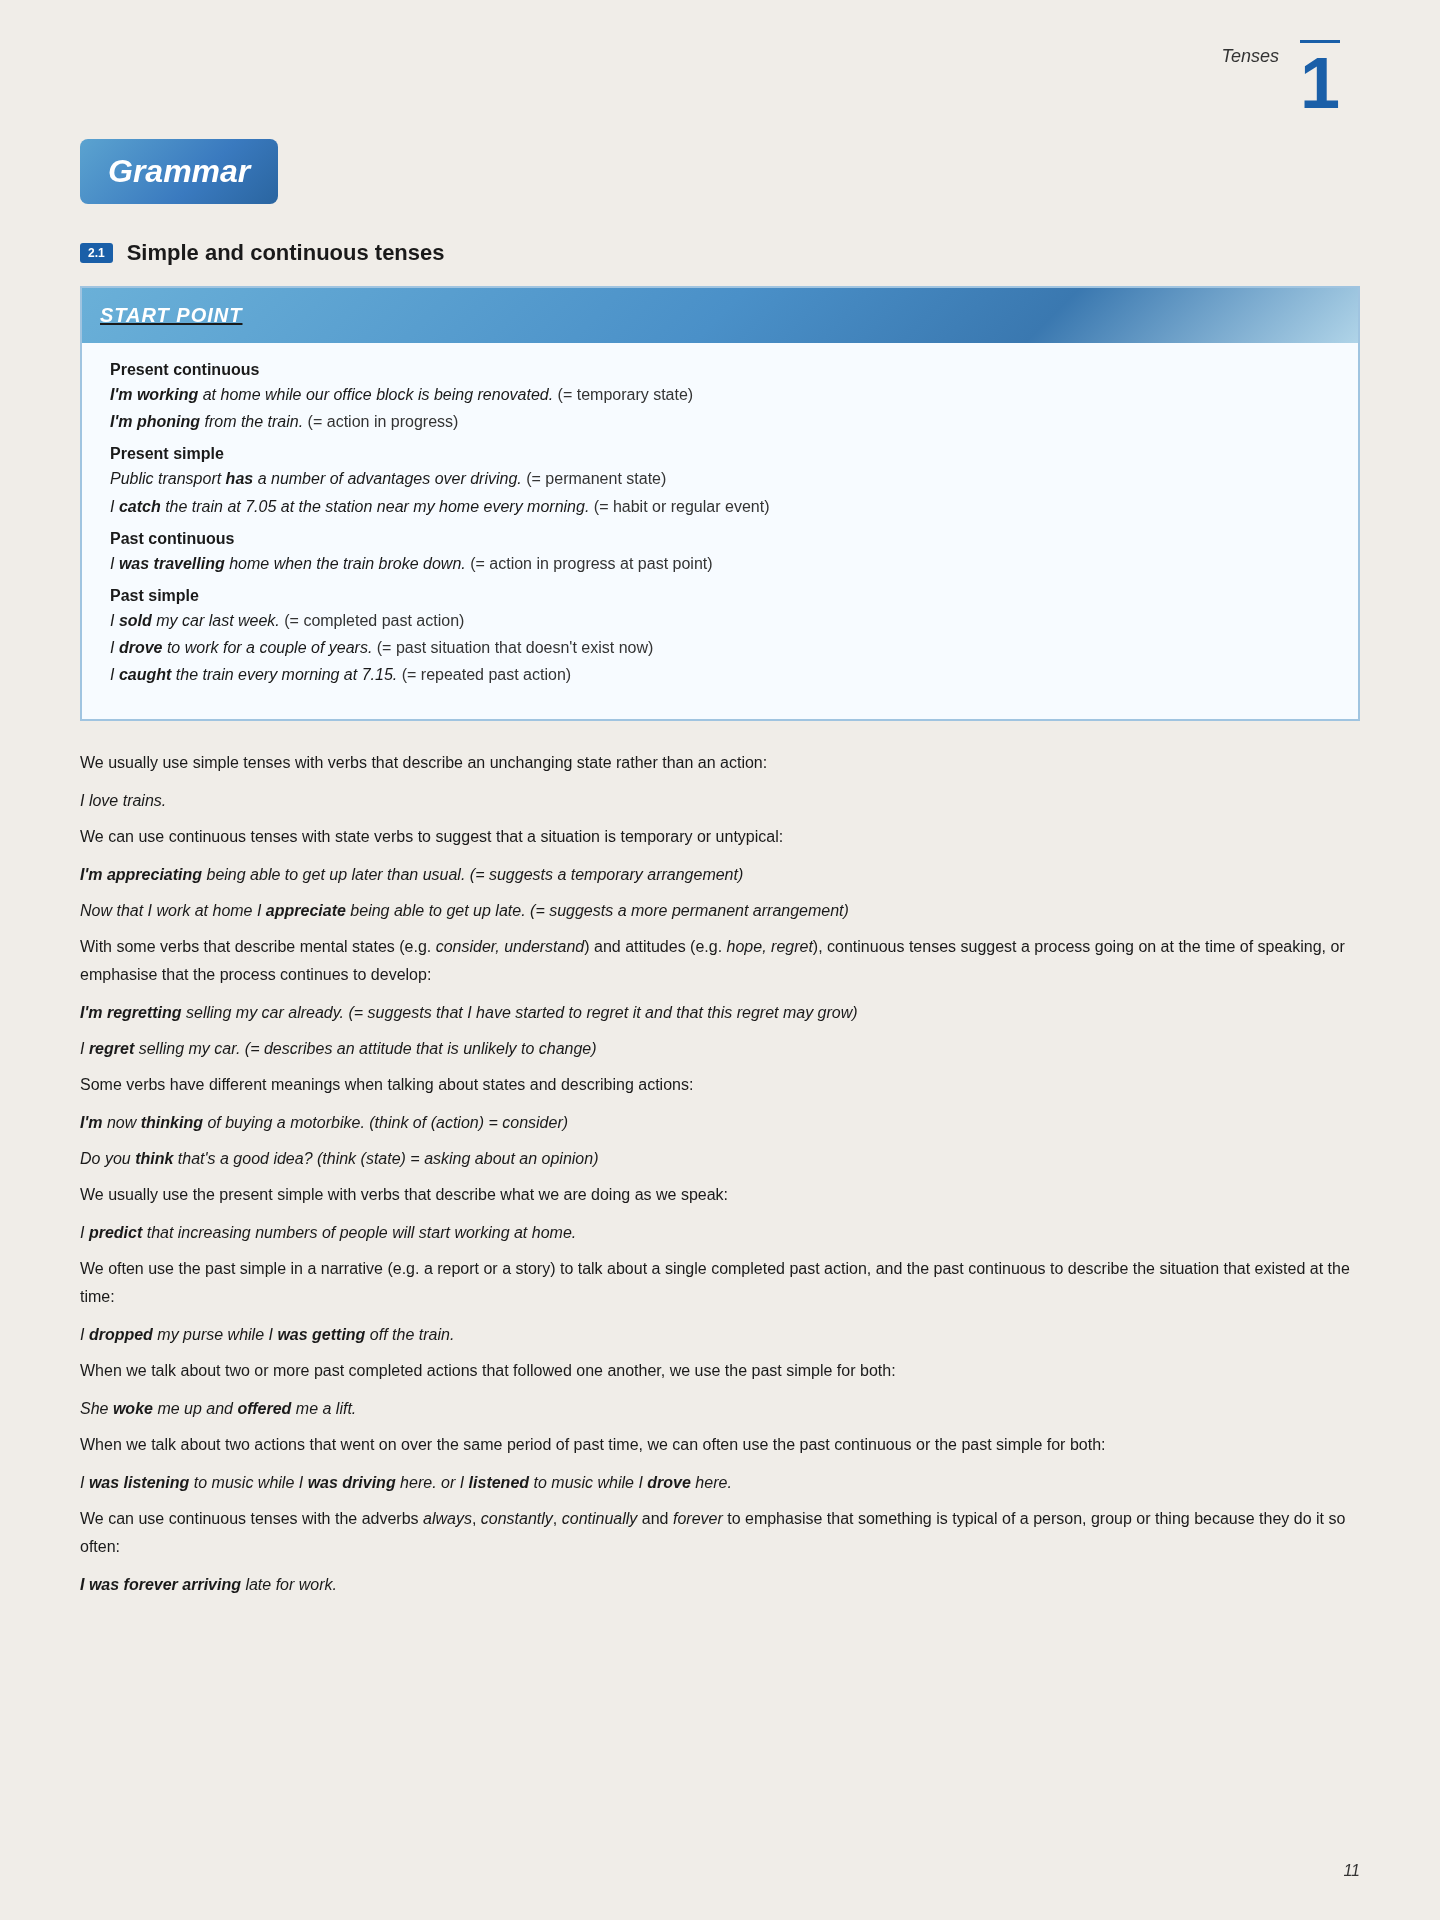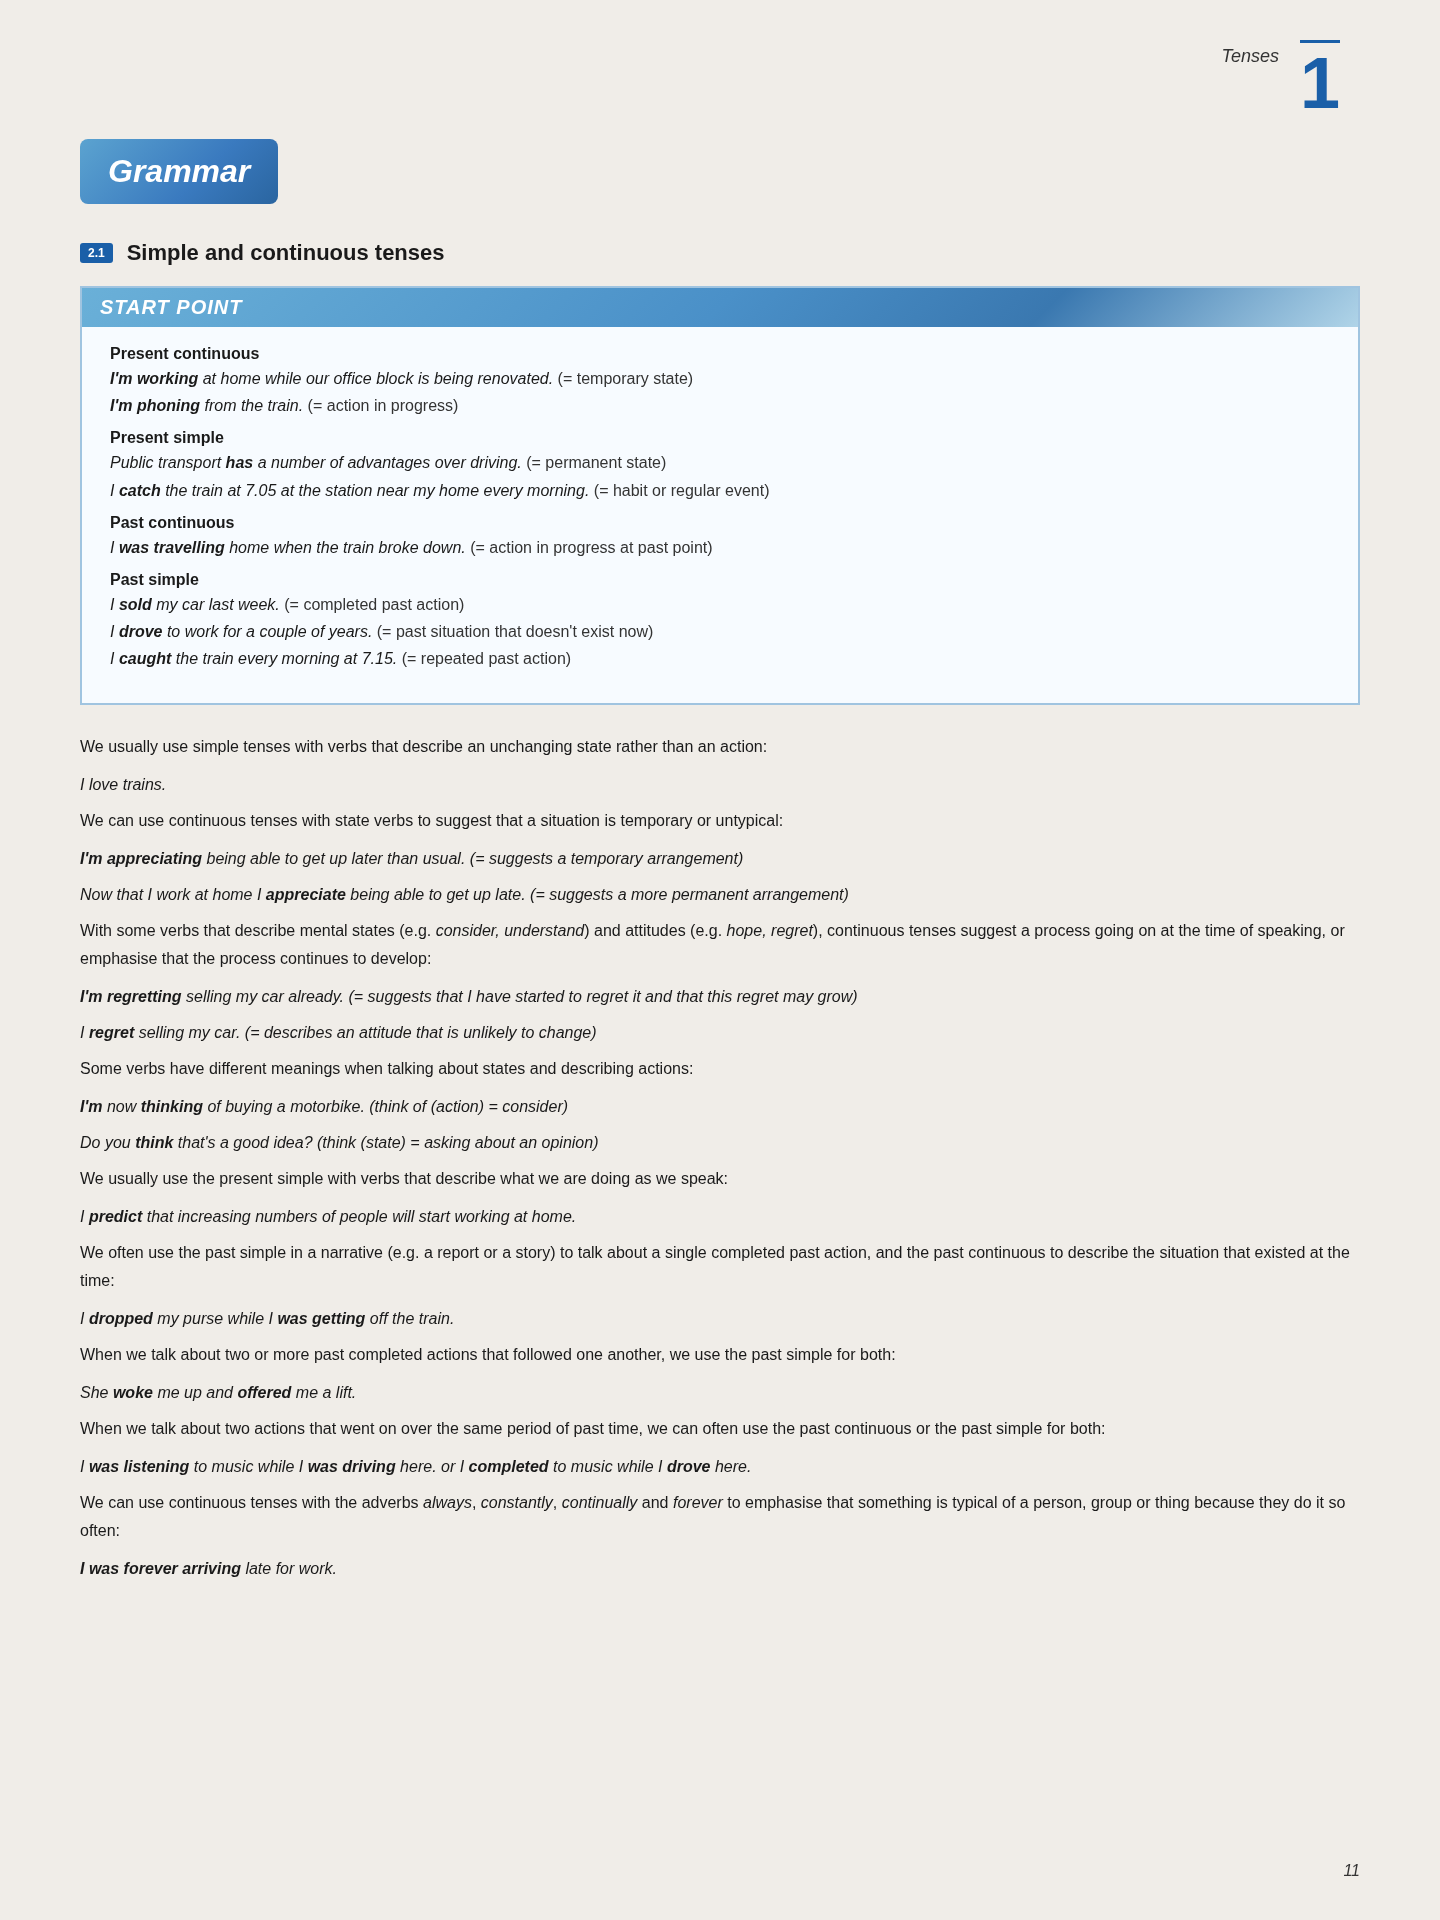--- a/index.html
+++ b/index.html
@@ -84,24 +84,25 @@
     .start-point-box {
       border: 2px solid #a0c4e0;
       background: #f7fbff;
       padding: 20px 28px 24px 28px;
       margin-bottom: 28px;
       position: relative;
     }
 
     .start-point-header {
       background: linear-gradient(135deg, #6ab0d8 0%, #4a90c8 50%, #3a78b0 75%, #b0d4e8 100%);
-      padding: 8px 18px;
+      padding: 16px 18px;
       margin: -20px -28px 18px -28px;
       display: flex;
       align-items: center;
+      text-decoration: underline;
     }
 
     .start-point-header span {
       color: white;
       font-size: 20px;
       font-weight: bold;
       font-style: italic;
       letter-spacing: 1px;
     }
 
@@ -262,21 +263,21 @@
   <p class="main-text">We usually use the present simple with verbs that describe what we are doing as we speak:</p>
   <p class="italic-example"><em>I </em><strong><em>predict</em></strong><em> that increasing numbers of people will start working at home.</em></p>
 
   <p class="main-text">We often use the past simple in a narrative (e.g. a report or a story) to talk about a single completed past action, and the past continuous to describe the situation that existed at the time:</p>
   <p class="italic-example"><em>I </em><strong><em>dropped</em></strong><em> my purse while I </em><strong><em>was getting</em></strong><em> off the train.</em></p>
 
   <p class="main-text">When we talk about two or more past completed actions that followed one another, we use the past simple for both:</p>
   <p class="italic-example"><em>She </em><strong><em>woke</em></strong><em> me up and </em><strong><em>offered</em></strong><em> me a lift.</em></p>
 
   <p class="main-text">When we talk about two actions that went on over the same period of past time, we can often use the past continuous or the past simple for both:</p>
-  <p class="italic-example"><em>I </em><strong><em>was listening</em></strong><em> to music while I </em><strong><em>was driving</em></strong><em> here.</em> or <em>I </em><strong><em>completed</em></strong><em> to music while I </em><strong><em>drove</em></strong><em> here.</em></p>
+  <p class="italic-example"><em>I </em><strong><em>was listening</em></strong><em> to music while I </em><strong><em>was driving</em></strong><em> here.</em> or <em>I </em><strong><em>listened</em></strong><em> to music while I </em><strong><em>drove</em></strong><em> here.</em></p>
 
   <p class="main-text">We can use continuous tenses with the adverbs <em>always</em>, <em>constantly</em>, <em>continually</em> and <em>forever</em> to emphasise that something is typical of a person, group or thing because they do it so often:</p>
   <p class="italic-example"><strong><em>I was forever arriving</em></strong><em> late for work.</em></p>
 
 </div>
 
 
 <div class="page-footer">
   <span>11</span>
 </div>

